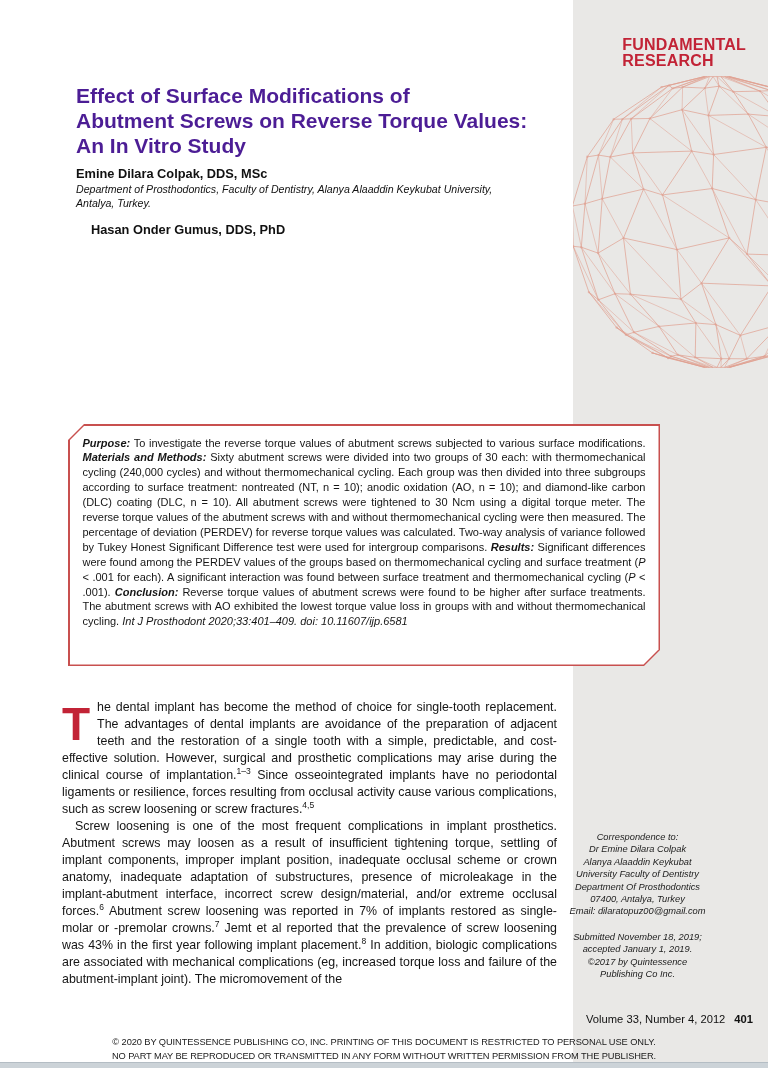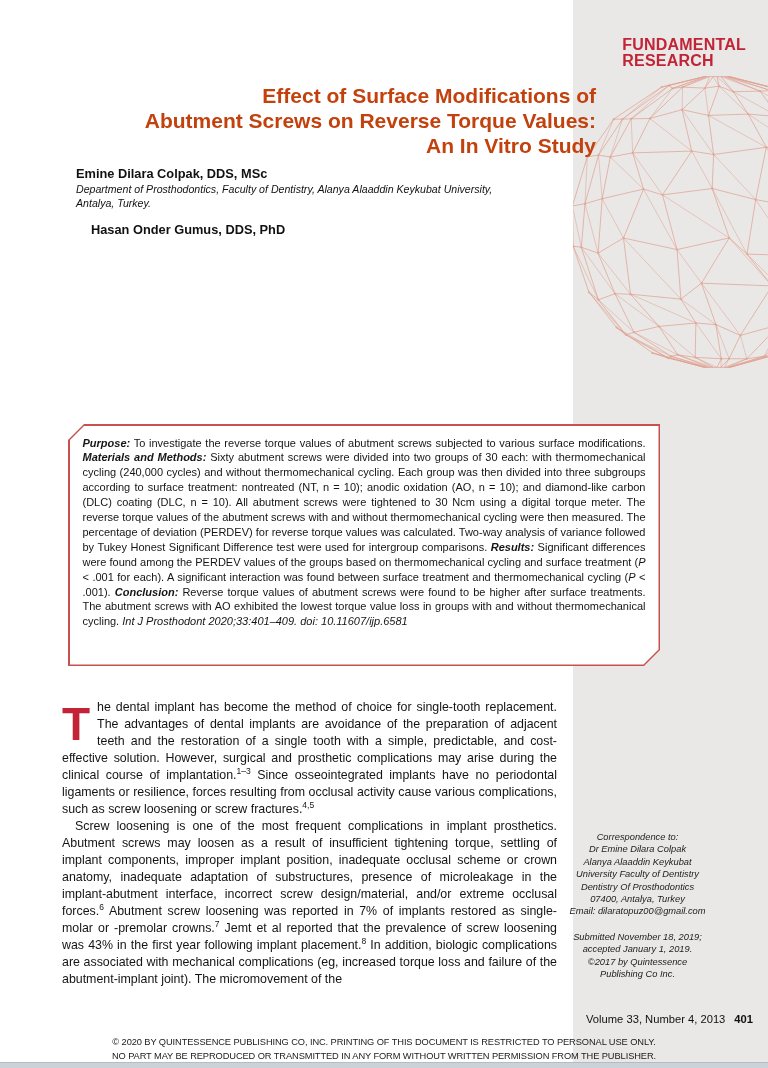--- a/index.html
+++ b/index.html
@@ -474,21 +474,21 @@
         <circle cx="203.9" cy="354.5" r="1.2" fill="#e0a091" opacity="0.55"></circle>
         <circle cx="212.0" cy="351.2" r="1.2" fill="#e0a091" opacity="0.55"></circle>
       </svg>
   </div>
 
   <div class="category-tag" style="color: rgb(194, 35, 54);">
     <div>FUNDAMENTAL</div>
     <div>RESEARCH</div>
   </div>
 
-  <div class="title" style="color: #c2410c; text-align: right;">
+  <div class="title" style="color: #4c1d95;">
     <div>Effect of Surface Modifications of</div>
     <div>Abutment Screws on Reverse Torque Values:</div>
     <div>An In Vitro Study</div>
   </div>
 
   <div class="authors">
     <div class="author-block">
       <div class="author-name">Emine Dilara Colpak, DDS, MSc</div>
       <div class="author-affil">Department of Prosthodontics, Faculty of Dentistry, Alanya Alaaddin Keykubat University, Antalya, Turkey.</div>
     </div>
@@ -508,34 +508,34 @@
     <p class="body-p"><span class="dropcap" style="color: rgb(194, 35, 54);">T</span><span><span class="seg-n">he dental implant has become the method of choice for single-tooth replacement. The advantages of dental implants are avoidance of the preparation of adjacent teeth and the restoration of a single tooth with a simple, predictable, and cost-effective solution. However, surgical and prosthetic complications may arise during the clinical course of implantation.</span><sup class="seg-sup">1–3</sup><span class="seg-n"> Since osseointegrated implants have no periodontal ligaments or resilience, forces resulting from occlusal activity cause various complications, such as screw loosening or screw fractures.</span><sup class="seg-sup">4,5</sup></span></p>
     <p class="body-p indent"><span><span class="seg-n">Screw loosening is one of the most frequent complications in implant prosthetics. Abutment screws may loosen as a result of insufficient tightening torque, settling of implant components, improper implant position, inadequate occlusal scheme or crown anatomy, inadequate adaptation of substructures, presence of microleakage in the implant-abutment interface, incorrect screw design/material, and/or extreme occlusal forces.</span><sup class="seg-sup">6</sup><span class="seg-n"> Abutment screw loosening was reported in 7% of implants restored as single-molar or -premolar crowns.</span><sup class="seg-sup">7</sup><span class="seg-n"> Jemt et al reported that the prevalence of screw loosening was 43% in the first year following implant placement.</span><sup class="seg-sup">8</sup><span class="seg-n"> In addition, biologic complications are associated with mechanical complications (eg, increased torque loss and failure of the abutment-implant joint). The micromovement of the</span></span></p>
   </div>
 
   <div class="correspondence">
     <div class="group">
         <div>Correspondence to:</div>
         <div>Dr Emine Dilara Colpak</div>
         <div>Alanya Alaaddin Keykubat</div>
         <div>University Faculty of Dentistry</div>
-        <div>Dentistry Of Prosthodontics</div>
+        <div>Department Of Prosthodontics</div>
         <div>07400, Antalya, Turkey</div>
         <div>Email: dilaratopuz00@gmail.com</div>
       </div>
     <div class="group">
         <div>Submitted November 18, 2019;</div>
         <div>accepted January 1, 2019.</div>
         <div>©2017 by Quintessence</div>
         <div>Publishing Co Inc.</div>
       </div>
   </div>
 
   <div class="footer-volume">
-    <span>Volume 33, Number 4, 2013</span><span class="pagenum">401</span>
+    <span>Volume 33, Number 4, 2012</span><span class="pagenum">401</span>
   </div>
 
   <div class="copyright">
     <div>© 2020 BY QUINTESSENCE PUBLISHING CO, INC. PRINTING OF THIS DOCUMENT IS RESTRICTED TO PERSONAL USE ONLY.</div>
     <div>NO PART MAY BE REPRODUCED OR TRANSMITTED IN ANY FORM WITHOUT WRITTEN PERMISSION FROM THE PUBLISHER.</div>
   </div>
 
   <div class="bottom-strip"></div>
 
 </div>

